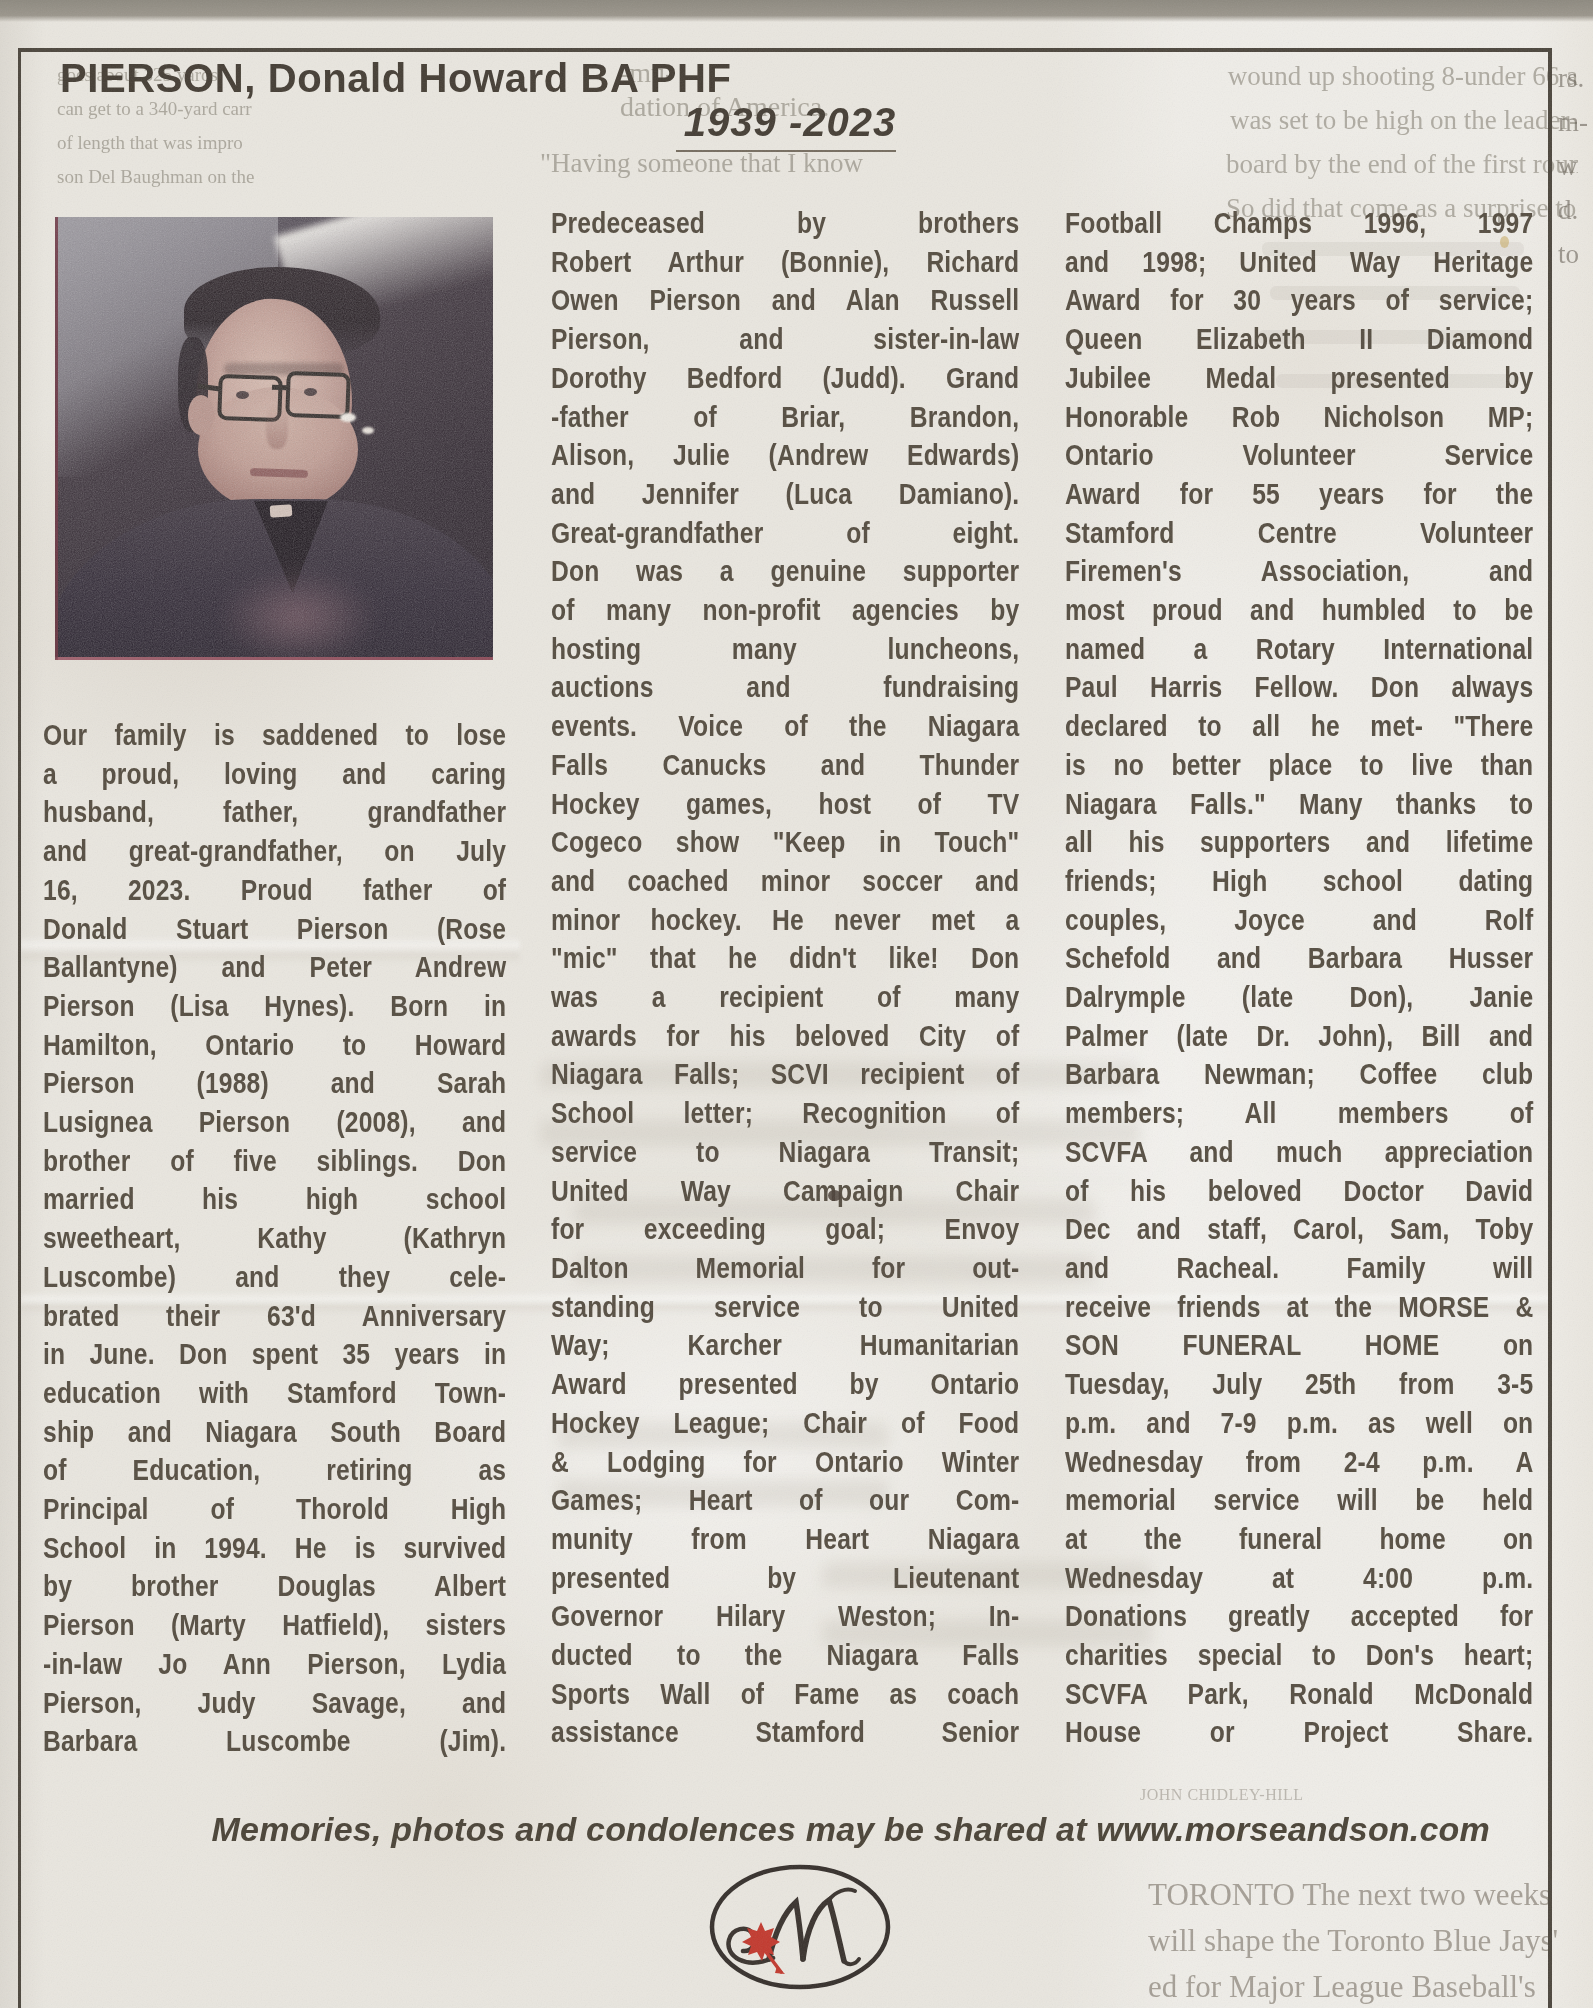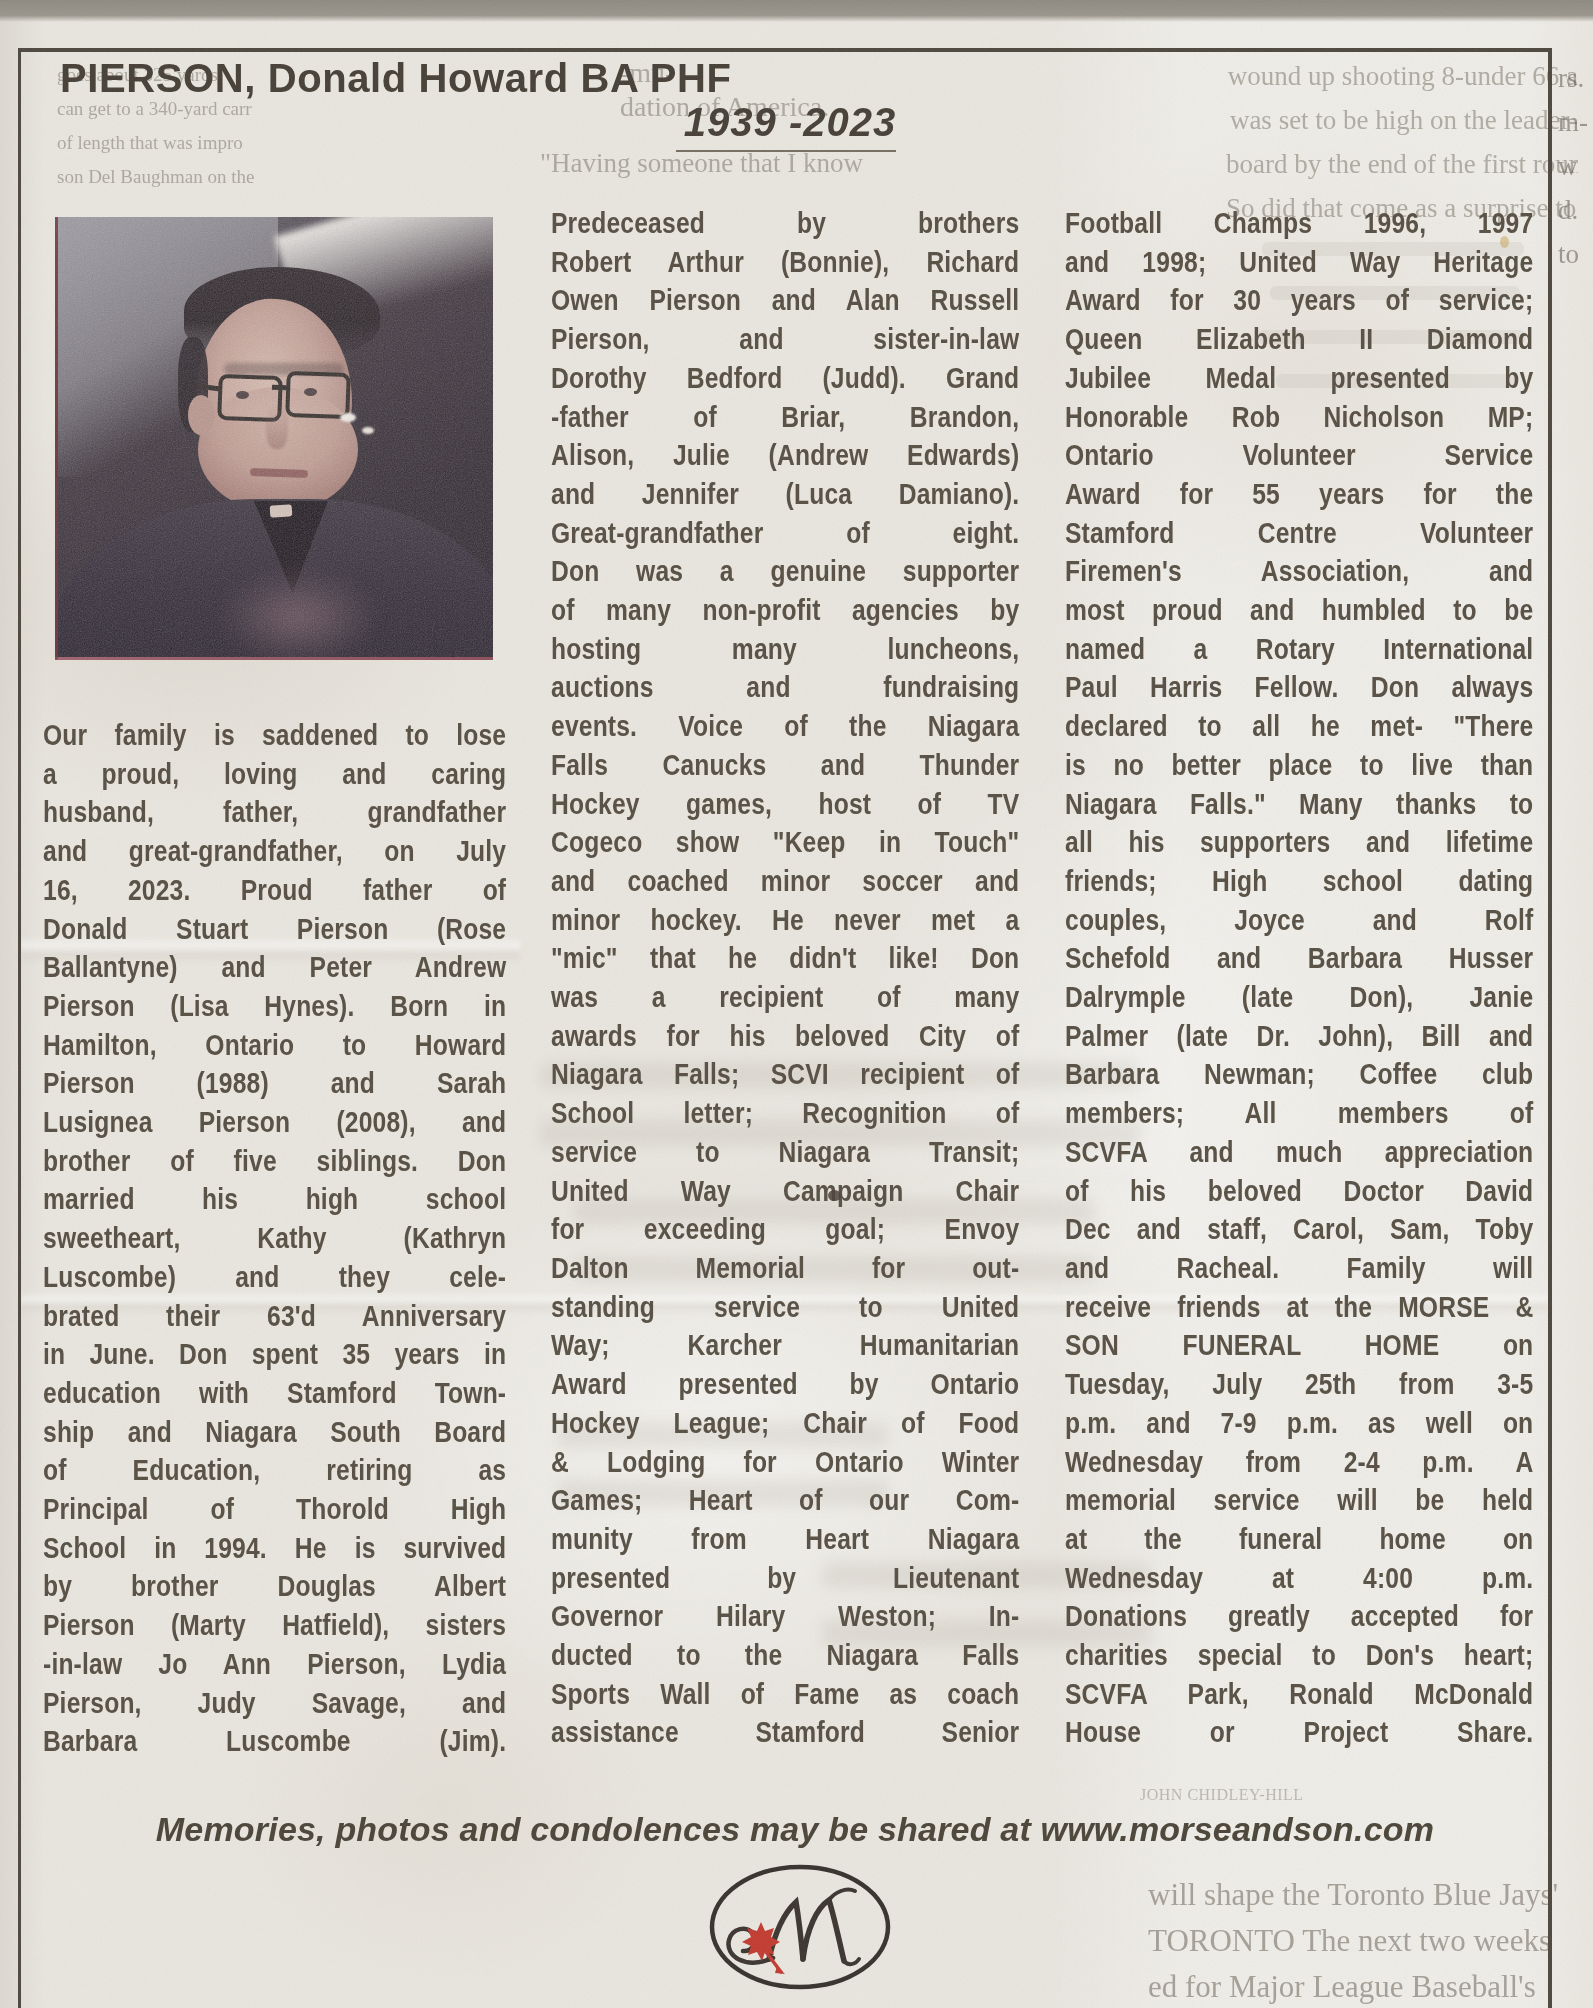--- a/index.html
+++ b/index.html
@@ -46,21 +46,21 @@
   #ghost-right-col{left:1196px;top:54px;width:352px;font-size:27px;line-height:44px;text-align:right;margin-left:30px;}
   #ghost-edge{left:1558px;top:56px;width:40px;font-size:27px;line-height:44px;color:rgba(100,94,84,.6);}
   #ghost-byline{left:1140px;top:1786px;width:330px;font-size:16px;font-weight:400;
     color:rgba(110,102,90,.4);letter-spacing:.5px;}
   #ghost-bottom{left:1148px;top:1872px;width:445px;font-size:31px;line-height:46px;color:rgba(104,95,82,.55);}
   .ghost-stripe{position:absolute;z-index:1;background:rgba(120,110,98,.09);border-radius:6px;height:14px;}
   .ghost-blob{position:absolute;z-index:1;filter:blur(7px);background:
     repeating-linear-gradient(180deg, rgba(176,170,158,.5) 0 26px, rgba(176,170,158,0) 26px 58px);
     opacity:.45;border-radius:10px;}
   
-  .footer-line{position:absolute;left:100px;top:1810px;width:1390px;text-align:center;z-index:6;
+  .footer-line{position:absolute;left:100px;top:1810px;width:1390px;text-align:right;z-index:6;
     font-size:34px;font-style:italic;font-weight:700;letter-spacing:.2px;color:#49422f;color:#4a4337;}
   #logo{position:absolute;left:703px;top:1860px;z-index:6;}
   
   #photo{position:absolute;left:55px;top:217px;width:435px;height:440px;z-index:5;overflow:hidden;
     background:linear-gradient(155deg,#6f6a71 0%,#57505a 14%,#3a3039 38%,#2c232c 70%,#261e26 100%);
     border-left:3px solid rgba(203,96,112,.4);border-bottom:3px solid rgba(203,96,112,.55);}
   .ph{position:absolute;}
   .wall{left:0;top:0;width:220px;height:260px;
     background:linear-gradient(150deg, rgba(158,155,162,.95) 0%, rgba(158,155,162,.6) 45%, rgba(158,155,162,0) 72%);}
   .streak{left:225px;top:-18px;width:260px;height:100px;transform:rotate(-16deg);filter:blur(3px);
@@ -132,22 +132,22 @@
     </div>
   <div class="ghost" id="ghost-edge">
       <div class="gline">rs.</div>
       <div class="gline">m-</div>
       <div class="gline">w</div>
       <div class="gline">d.</div>
       <div class="gline">to</div>
     </div>
   <div class="ghost" id="ghost-byline">JOHN CHIDLEY-HILL</div>
   <div class="ghost" id="ghost-bottom">
+      <div class="gline">TORONTO   The next two weeks</div>
       <div class="gline">will shape the Toronto Blue Jays'</div>
-      <div class="gline">TORONTO   The next two weeks</div>
       <div class="gline">ed for Major League Baseball's</div>
     </div>
 
   <div class="ghost-stripe" style="left:1262px;top:242px;width:262px;"></div>
   <div class="ghost-stripe" style="left:1270px;top:286px;width:250px;"></div>
   <div class="ghost-stripe" style="left:1258px;top:330px;width:268px;"></div>
   <div class="ghost-stripe" style="left:1276px;top:374px;width:240px;"></div>
 
   <div class="ghost-blob" style="left:540px;top:1062px;width:600px;height:118px;"></div>
   <div class="ghost-blob" style="left:575px;top:1198px;width:520px;height:112px;"></div>

